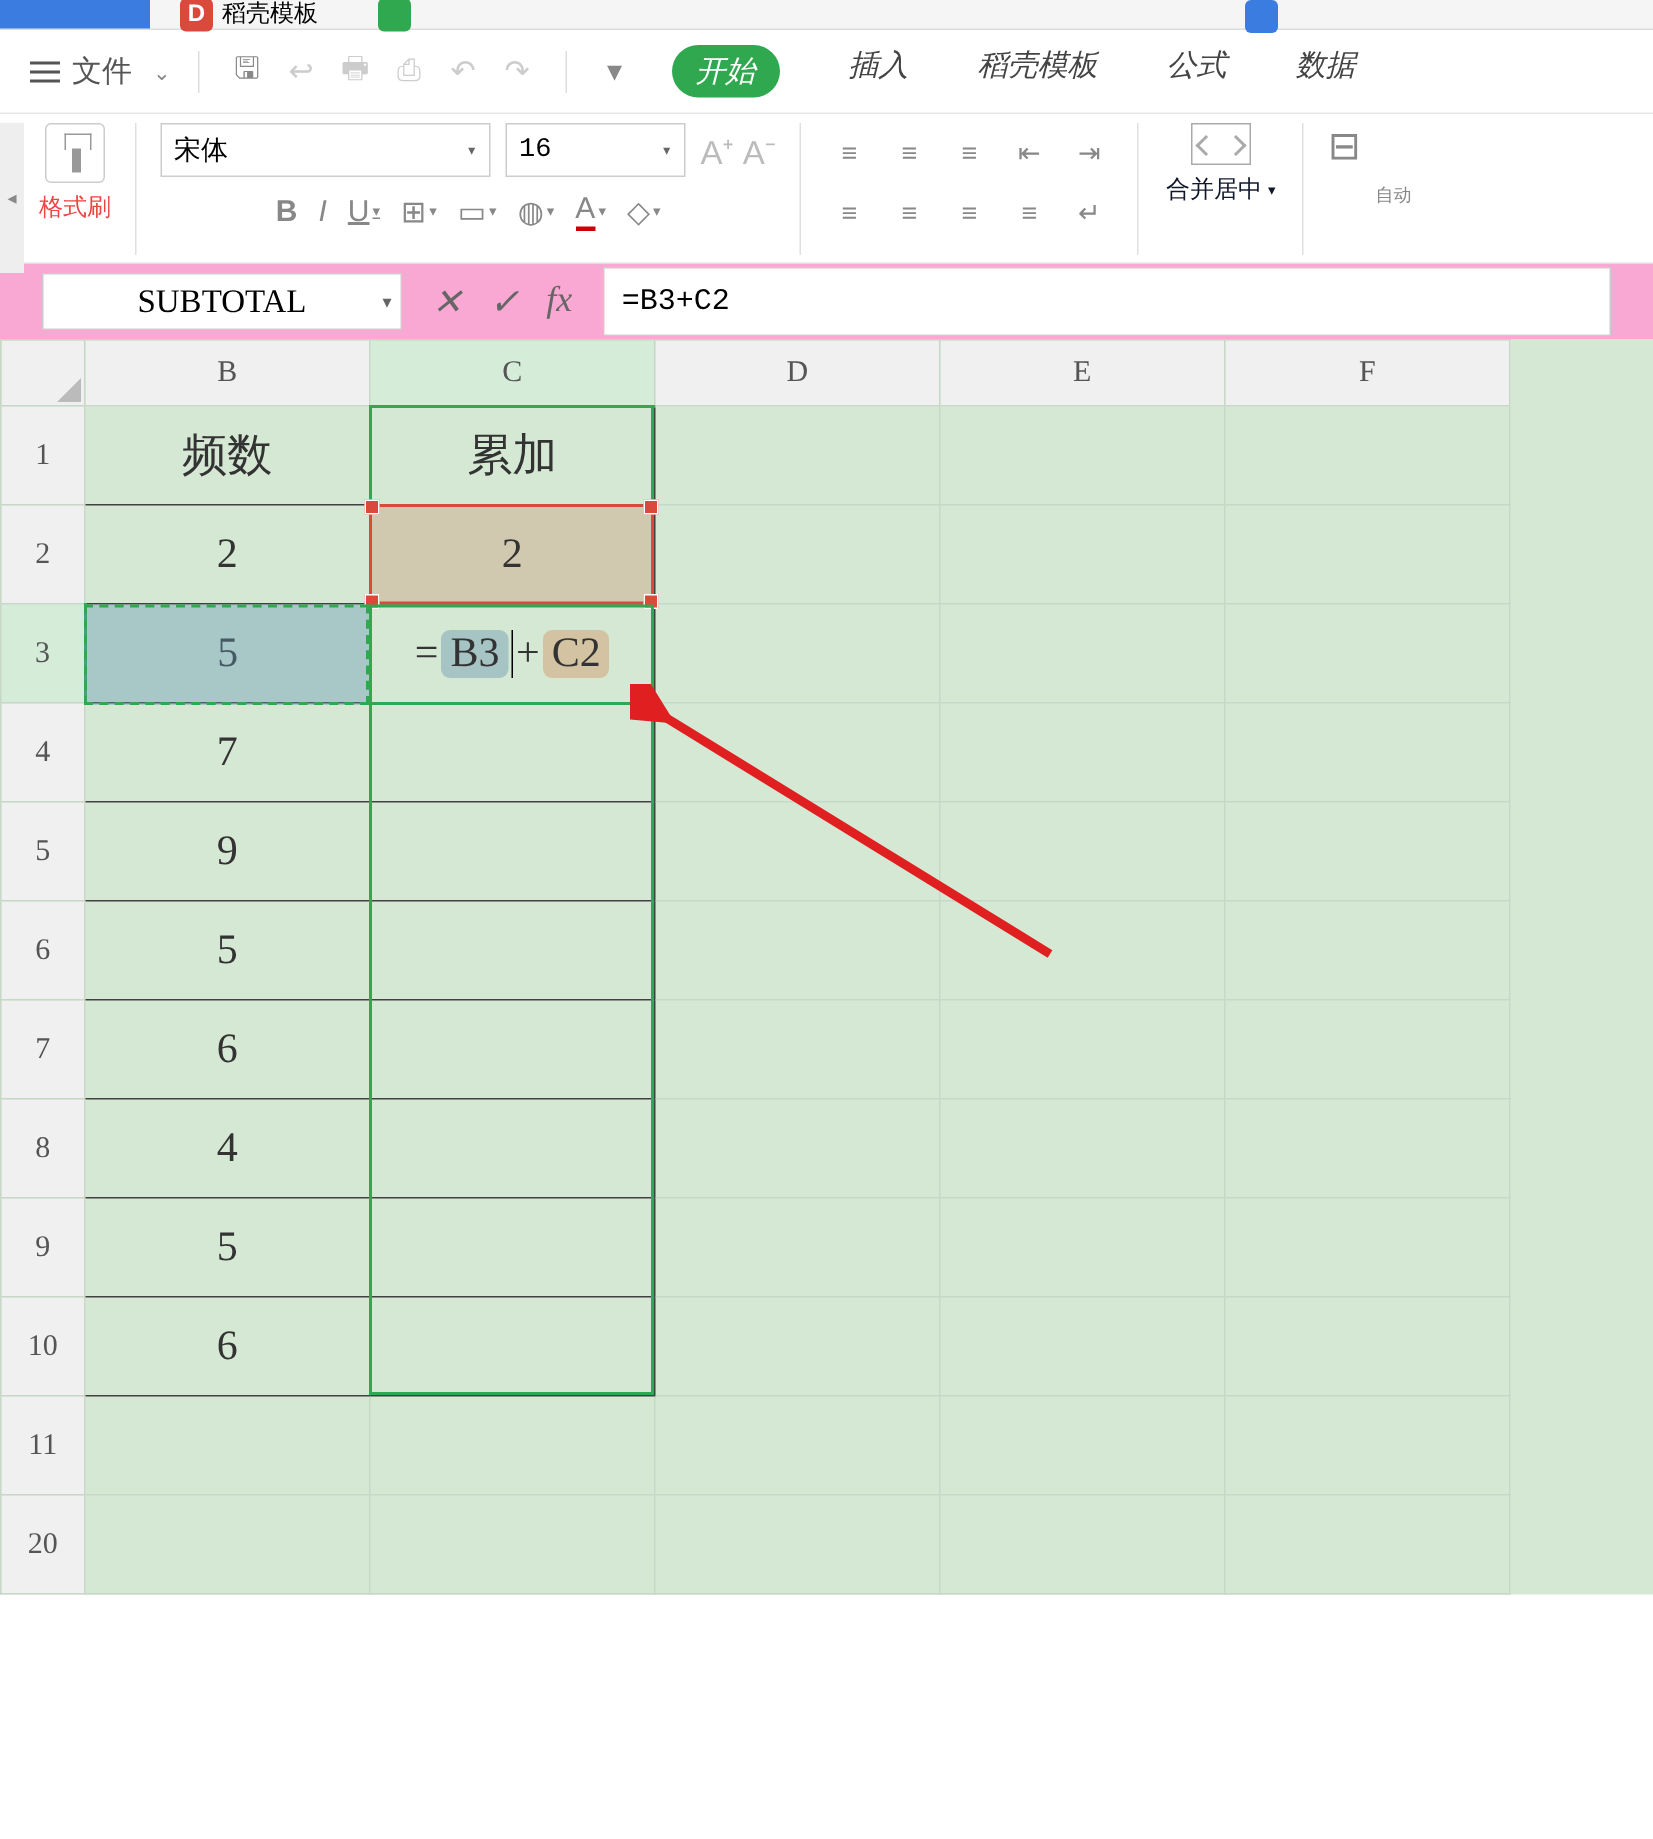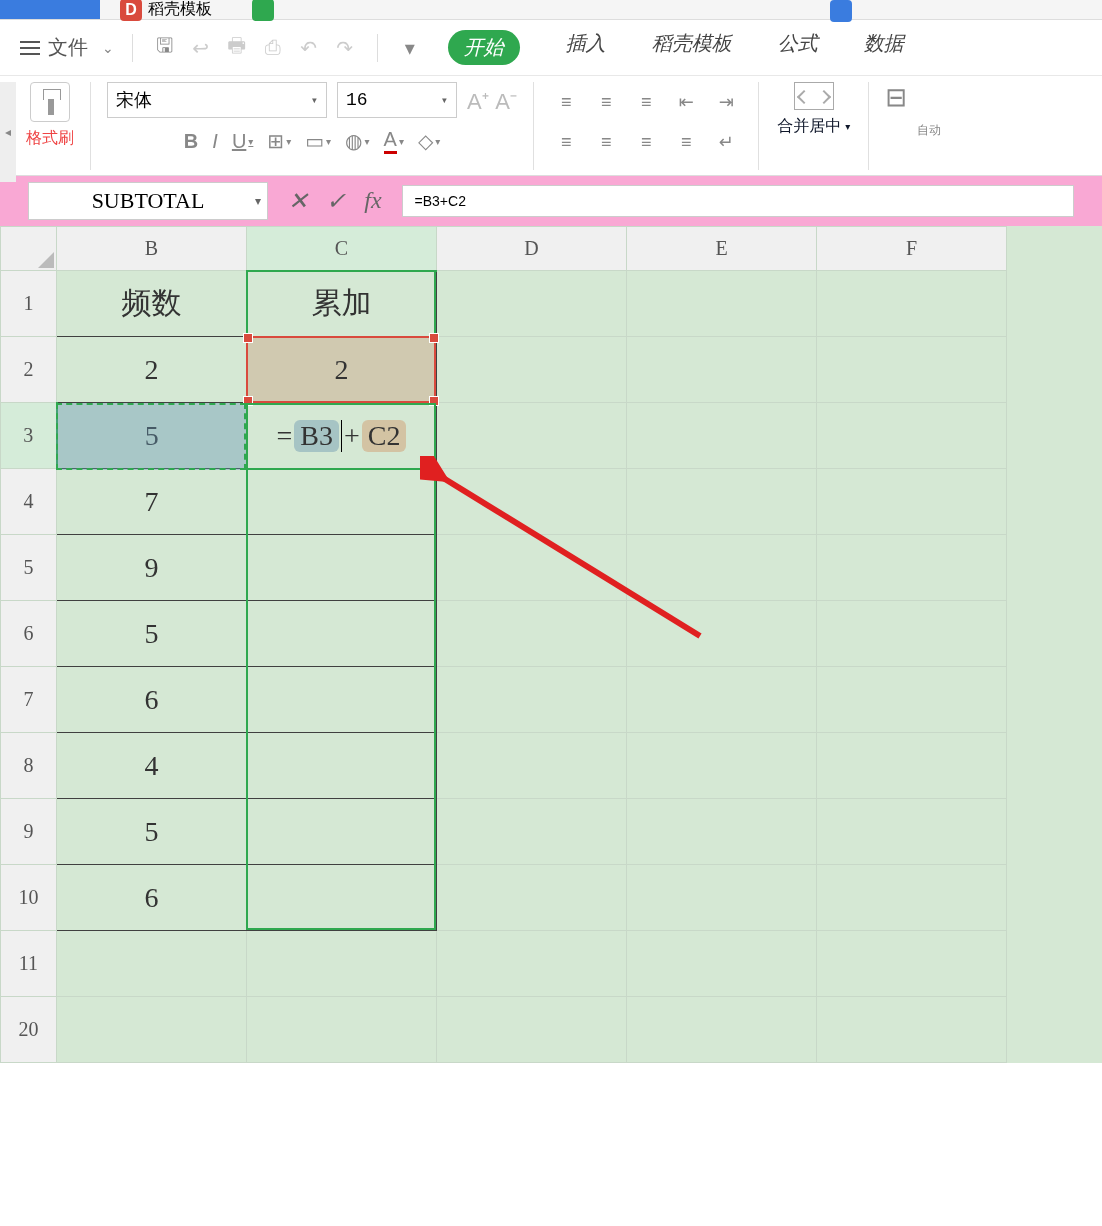--- a/index.html
+++ b/index.html
@@ -54,21 +54,21 @@
   .merge-icon::after { right: 4px; transform: rotate(45deg); }
   .merge-label { font-size: 16px; color: #0f172a; display: flex; align-items: center; gap: 4px; }
   .auto-label { font-size: 12px; color: #888; padding-top: 40px; }
 
   
   .formula-bar { height: 50px; display: flex; align-items: center; padding: 8px 28px; background: #f9a8d4; }
   .name-box { width: 240px; height: 38px; border: 1px solid #ccc; background: #fff; display: flex; align-items: center; justify-content: center; font-family: "Times New Roman", serif; font-size: 22px; position: relative; }
   .name-box .drop { position: absolute; right: 6px; font-size: 12px; color: #666; }
   .fb-btns { display: flex; gap: 18px; margin: 0 20px; }
   .fb-btn { font-size: 24px; color: #666; font-style: italic; cursor: pointer; font-family: "Times New Roman", serif; }
-  .formula-input { flex: 1; height: 32px; border: 1px solid #ccc; background: #fff; padding: 0 12px; font-family: Liberation Sans, sans-serif; font-size: 14px; display: flex; align-items: center; }
+  .formula-input { flex: 1; height: 46px; border: 1px solid #ccc; background: #fff; padding: 0 12px; font-family: Liberation Mono, monospace; font-size: 20px; display: flex; align-items: center; }
 
   
   .sheet-wrap { position: relative; background: #d5e8d4; }
   .sheet { border-collapse: collapse; table-layout: fixed; }
   .sheet td, .sheet th { border: 1px solid #c8d8c8; }
   .corner { width: 56px; height: 44px; background: #f0f0f0; border: 1px solid #ccc; position: relative; }
   .corner::after { content: ""; position: absolute; right: 2px; bottom: 2px; width: 0; height: 0; border-left: 16px solid transparent; border-bottom: 16px solid #bbb; }
   .col-head { height: 44px; background: #f0f0f0; text-align: center; font-family: "Times New Roman", serif; font-size: 20px; color: #555; border: 1px solid #ccc; }
   .col-head.active { background: #d5ecd9; border-bottom: 2px solid #2fa84f; }
   .row-head { width: 56px; background: #f0f0f0; text-align: center; font-family: "Times New Roman", serif; font-size: 20px; color: #555; border: 1px solid #ccc; }

